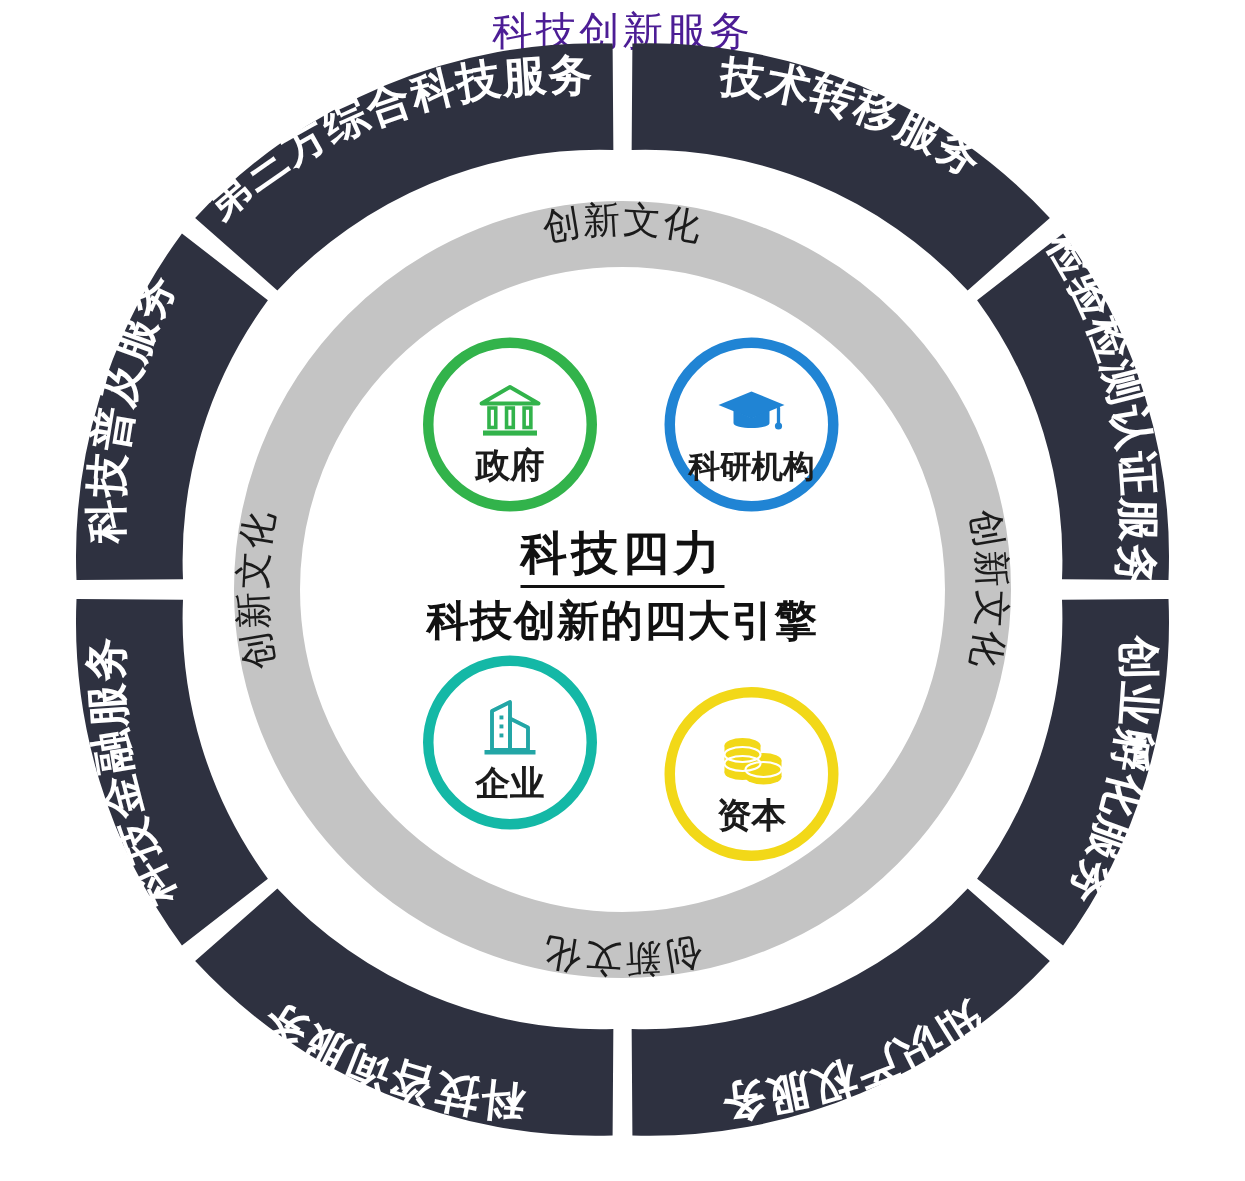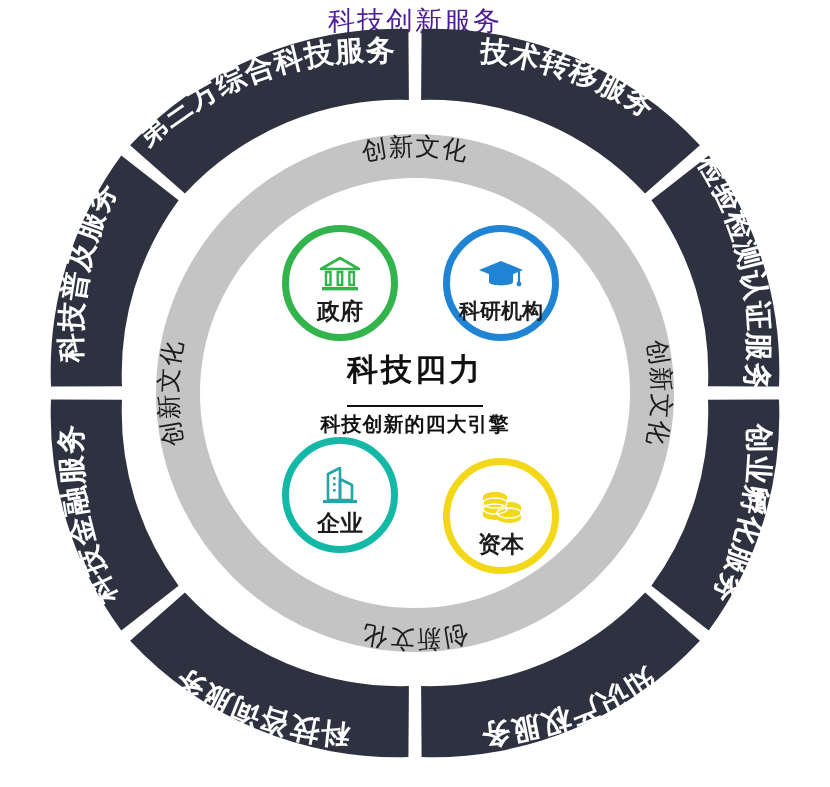--- a/index.html
+++ b/index.html
@@ -100,25 +100,25 @@
     text-align: center;
     font-family: "DejaVu Sans", "Liberation Sans", sans-serif;
     color: #111111;
   }
   #center-title {
     font-size: 31px;
     font-weight: 700;
     letter-spacing: 3px;
     display: inline-block;
     border-bottom: 2px solid #111111;
-    padding-bottom: 17px;
+    padding-bottom: 2px;
     line-height: 1.15;
   }
   #center-sub {
-    font-size: 20px;
+    font-size: 28px;
     font-weight: 700;
     letter-spacing: 1px;
     margin-top: 6px;
     line-height: 1.15;
   }
 </style>
 </head>
 <body>
 
 <div id="stage">

